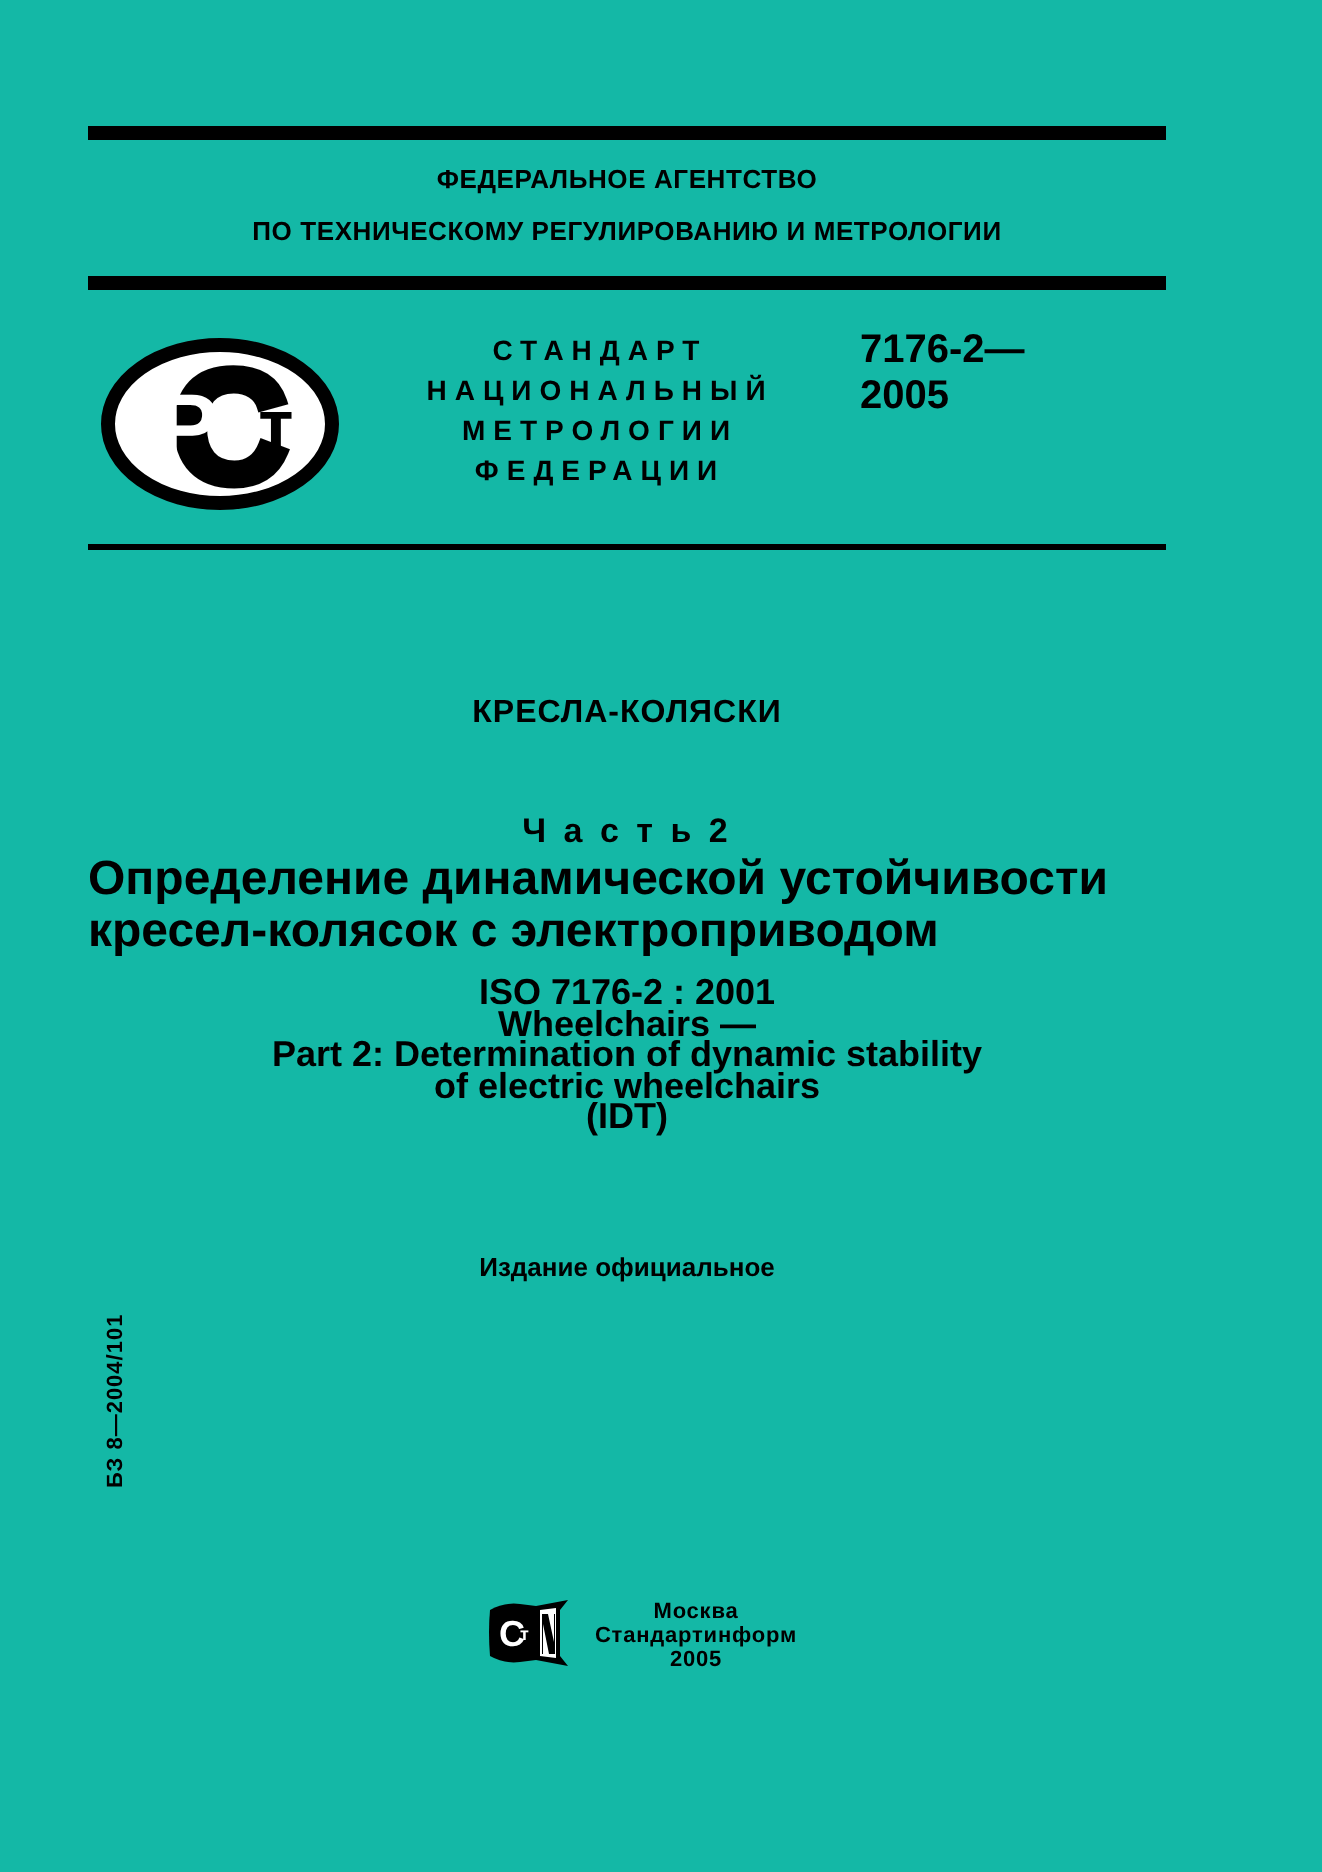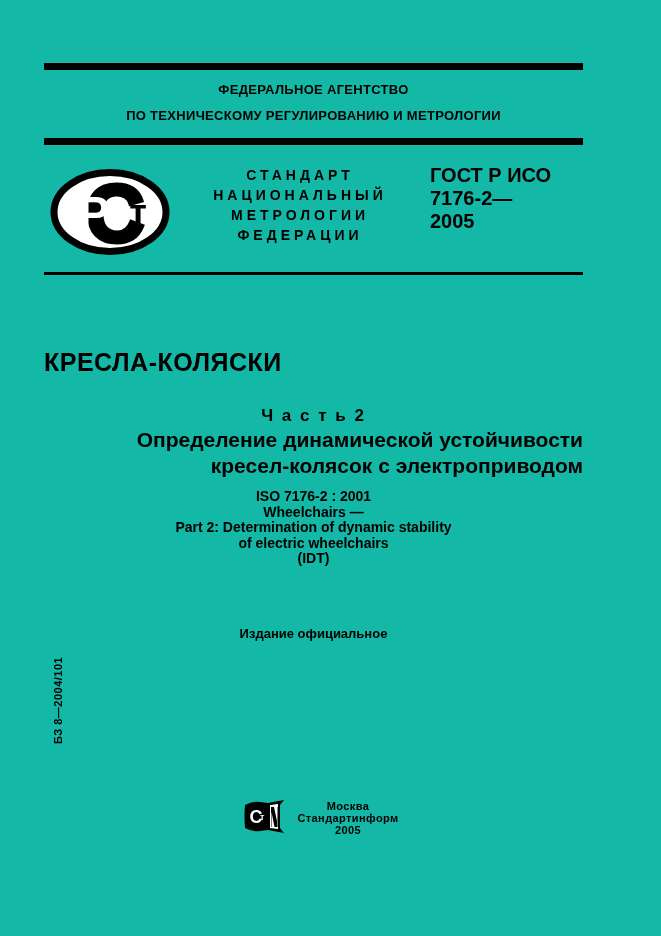--- a/index.html
+++ b/index.html
@@ -54,50 +54,51 @@
     width: 155px;
     font-size: 20px;
     font-weight: bold;
     line-height: 23px;
     white-space: nowrap;
   }
   .doc-title {
     position: absolute;
     left: 44px; top: 348px;
     width: 539px;
-    font-size: 25px;
+    text-align: center;
+    font-size: 16px;
     font-weight: bold;
     letter-spacing: 0.5px;
     white-space: nowrap;
   }
   .doc-part {
     position: absolute;
     left: 44px; top: 406px;
     width: 539px;
     text-align: center;
     font-size: 17px;
     font-weight: bold;
     letter-spacing: 2px;
     white-space: nowrap;
   }
   .doc-subtitle {
     position: absolute;
     left: 44px; top: 427px;
     width: 539px;
-    text-align: right;
-    font-size: 21px;
+    text-align: left;
+    font-size: 24px;
     font-weight: bold;
     line-height: 26px;
   }
   .iso-ref {
     position: absolute;
     left: 44px; top: 489px;
     width: 539px;
     text-align: center;
-    font-size: 14px;
+    font-size: 18px;
     font-weight: bold;
     line-height: 15.5px;
   }
   .edition-note {
     position: absolute;
     left: 44px; top: 626px;
     width: 539px;
     text-align: center;
     font-size: 13px;
     font-weight: bold;
@@ -150,21 +151,20 @@
   </div>
 
   <div class="std-label">
     <div>СТАНДАРТ</div>
     <div>НАЦИОНАЛЬНЫЙ</div>
     <div>МЕТРОЛОГИИ</div>
     <div>ФЕДЕРАЦИИ</div>
   </div>
 
   <div class="designation">
-    <div>ГОСТ Р ИСО</div>
     <div>7176-2—</div>
     <div>2005</div>
   </div>
 
   <div class="rule rule-thin" style="top:272px;"></div>
 
   <div class="doc-title">КРЕСЛА-КОЛЯСКИ</div>
   <div class="doc-part">Ч а с т ь   2</div>
   <div class="doc-subtitle">
     <div>Определение динамической устойчивости</div>

